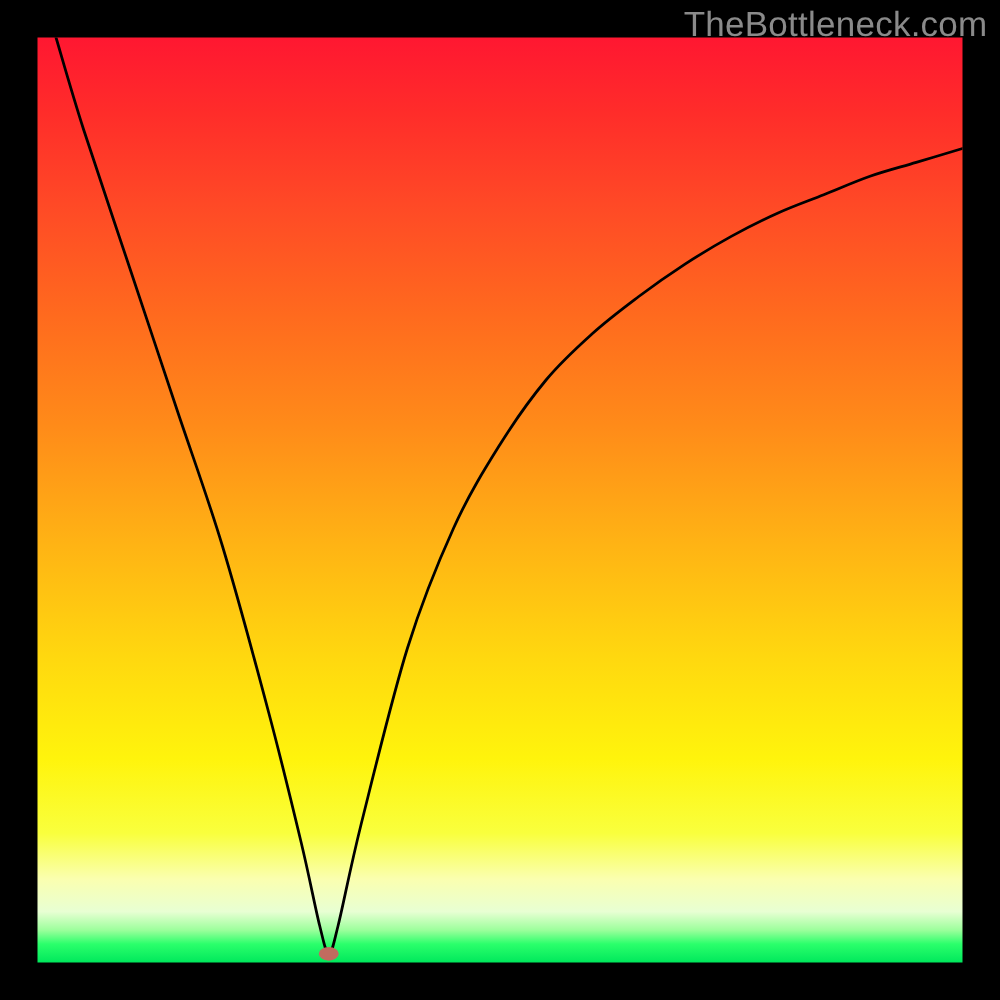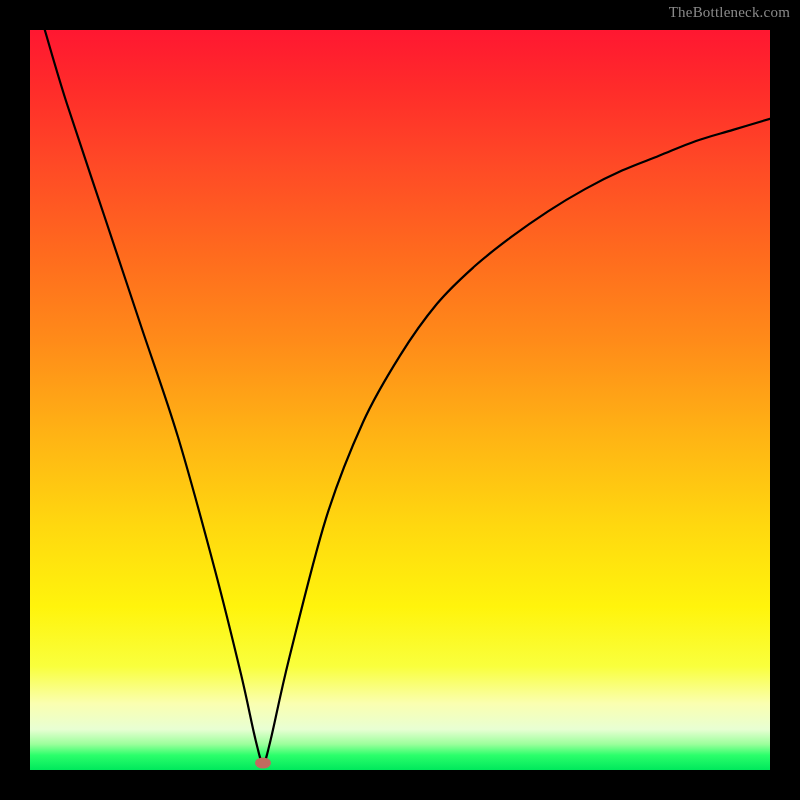--- a/index.html
+++ b/index.html
@@ -62,23 +62,22 @@
     height: 11px;
     border-radius: 50%;
     background: #c16b5f;
     transform: translate(-50%, -50%);
   }
   .watermark {
     position: absolute;
     top: 4px;
     right: 10px;
     color: #8a8a8a;
-    font-size: 15px;
+    font-size: 28px;
     letter-spacing: 0.2px;
-    font-family: Liberation Serif, serif;
   }
 </style>
 </head>
 <body>
 
 <div class="frame">
 
   <div class="plot-area">
 
     <svg class="curve" viewBox="0 0 740 740" preserveAspectRatio="none">

